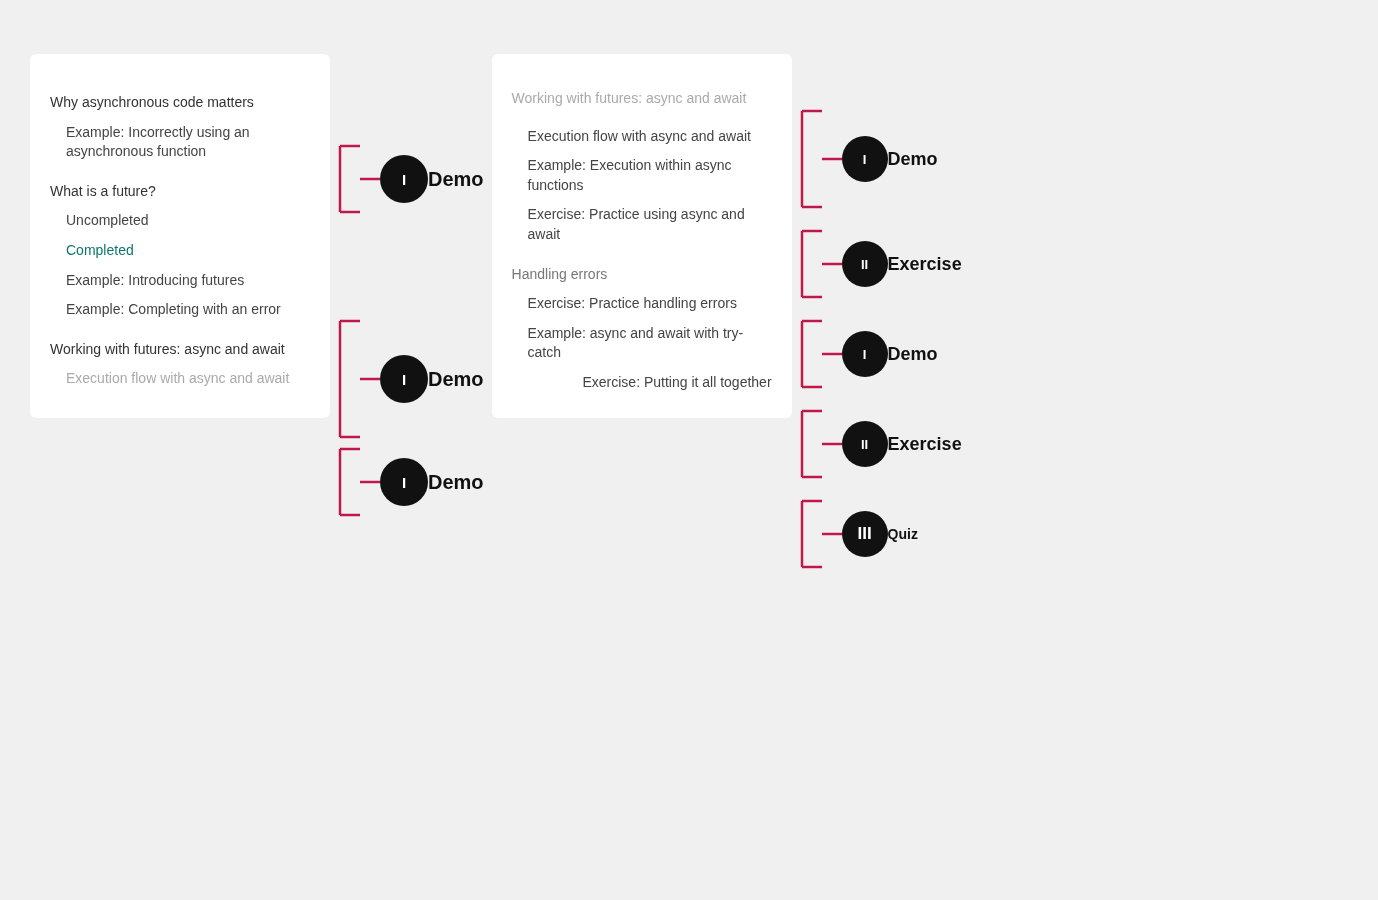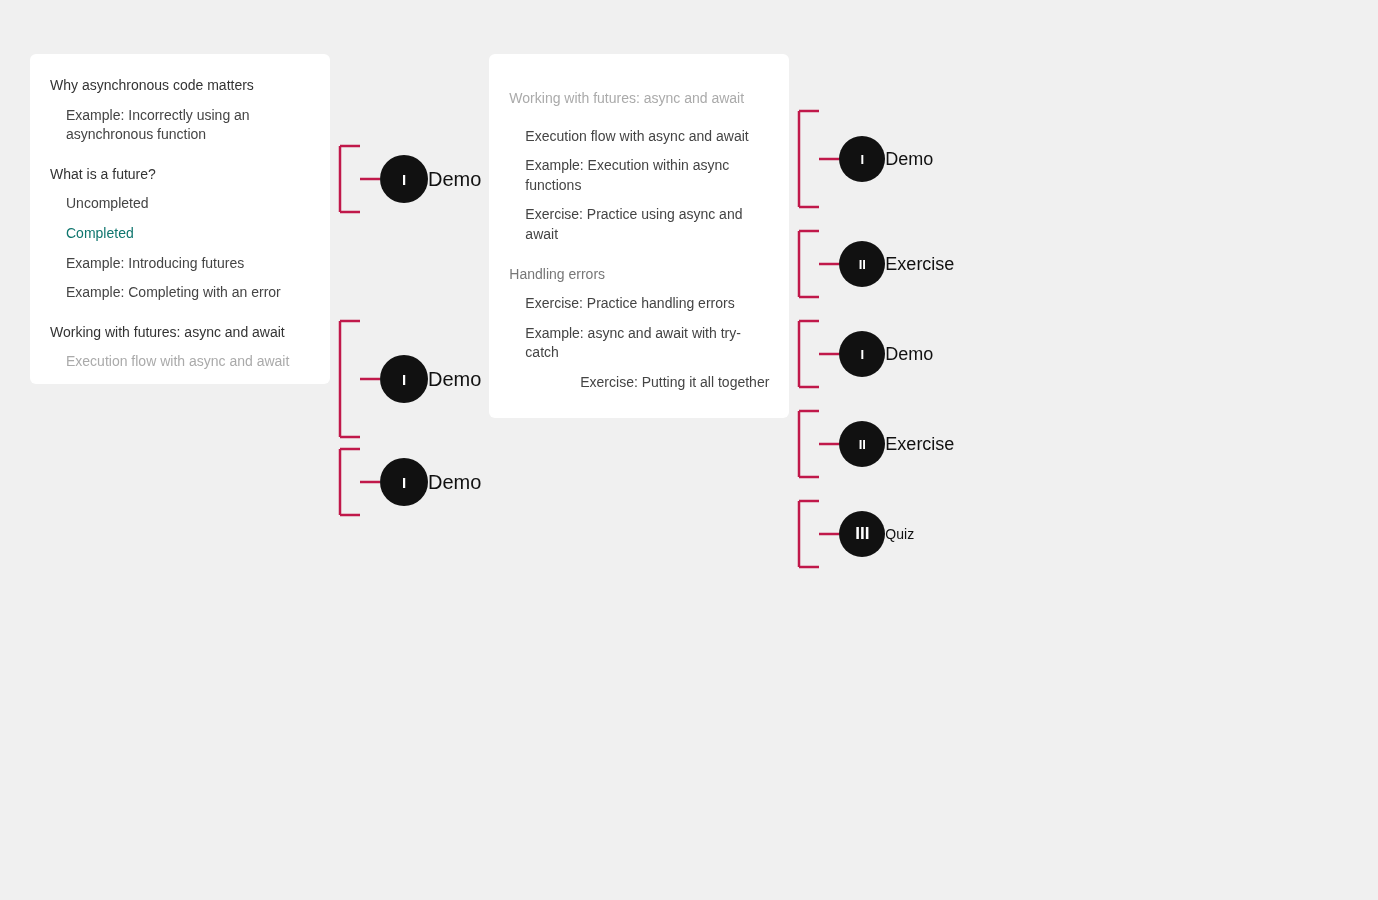--- a/index.html
+++ b/index.html
@@ -41,35 +41,35 @@
       color: #fff;
       display: flex;
       align-items: center;
       justify-content: center;
       font-size: 15px;
       font-weight: 700;
       flex-shrink: 0;
     }
     .badge-label {
       font-size: 20px;
-      font-weight: 400;
+      font-weight: 700;
       color: #111;
       white-space: nowrap;
     }
     
     .layout {
       display: flex;
       flex-direction: row;
       align-items: flex-start;
       gap: 0;
     }
     .left-toc {
       background: #fff;
       border-radius: 6px;
-      padding: 7px 20px;
+      padding: 24px 20px;
       width: 300px;
       min-width: 300px;
     }
     .middle-badges {
       display: flex;
       flex-direction: column;
       padding: 0 8px;
       gap: 0;
       justify-content: flex-start;
       margin-top: 60px;

